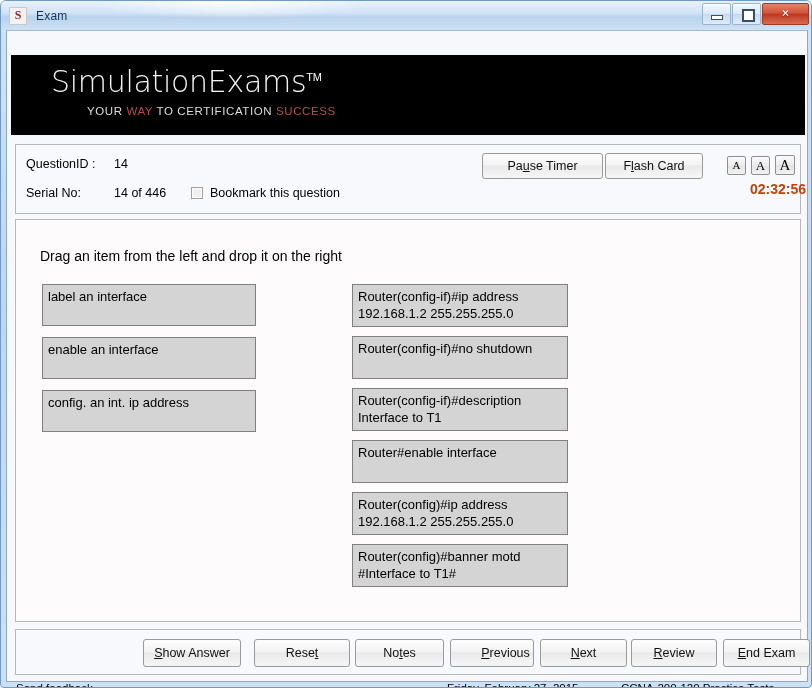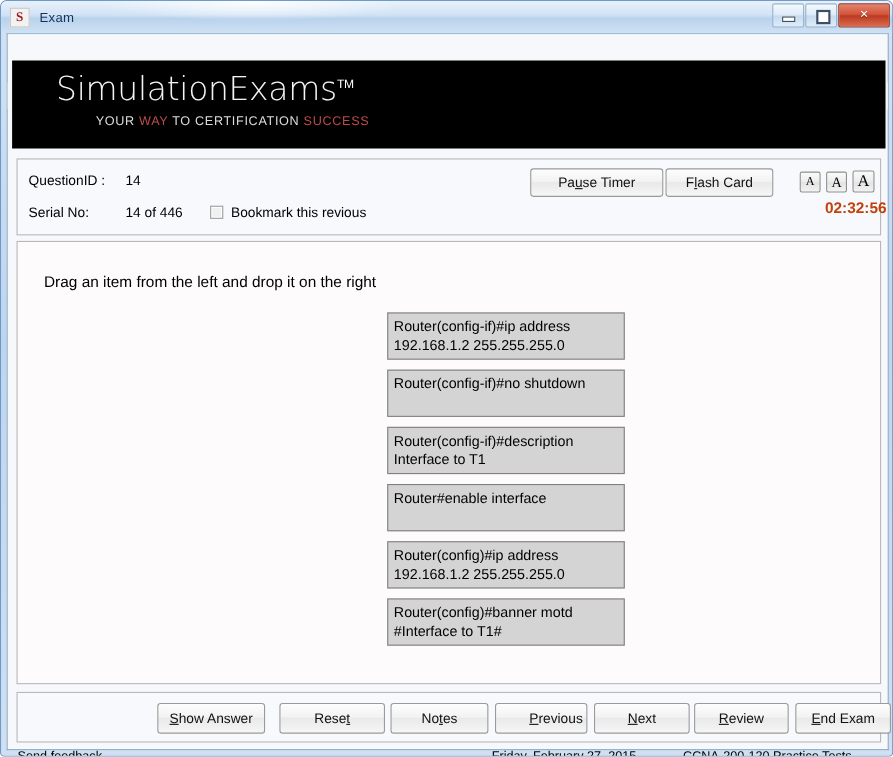--- a/index.html
+++ b/index.html
@@ -387,36 +387,41 @@
     </div>
 
     <div id="infopanel">
       <div class="info-label" id="lbl-qid">QuestionID :</div>
       <div class="info-label" id="val-qid">14</div>
       <div class="info-label" id="lbl-serial">Serial No:</div>
       <div class="info-label" id="val-serial">14 of 446</div>
 
       <div id="bookmark-wrap">
         <span class="checkbox"></span>
-        <span id="bookmark-label">Bookmark this revious</span>
+        <span id="bookmark-label">Bookmark this question</span>
       </div>
 
       <div class="win-push" id="btn-pause-timer">Pa<u>u</u>se Timer</div>
       <div class="win-push" id="btn-flash-card">F<u>l</u>ash Card</div>
 
       <div class="font-btn" id="font-small">A</div>
       <div class="font-btn" id="font-medium">A</div>
       <div class="font-btn" id="font-large">A</div>
 
       <div id="timer">02:32:56</div>
     </div>
 
     <div id="question-panel">
       <div id="prompt">Drag an item from the left and drop it on the right</div>
 
+      <div class="dd-col" id="left-col">
+        <div class="dd-item">label an interface</div>
+        <div class="dd-item">enable an interface</div>
+        <div class="dd-item">config. an int. ip address</div>
+      </div>
 
       <div class="dd-col" id="right-col">
         <div class="dd-item">Router(config-if)#ip address 192.168.1.2 255.255.255.0</div>
         <div class="dd-item">Router(config-if)#no shutdown</div>
         <div class="dd-item">Router(config-if)#description Interface to T1</div>
         <div class="dd-item">Router#enable interface</div>
         <div class="dd-item">Router(config)#ip address 192.168.1.2 255.255.255.0</div>
         <div class="dd-item">Router(config)#banner motd #Interface to T1#</div>
       </div>
     </div>

